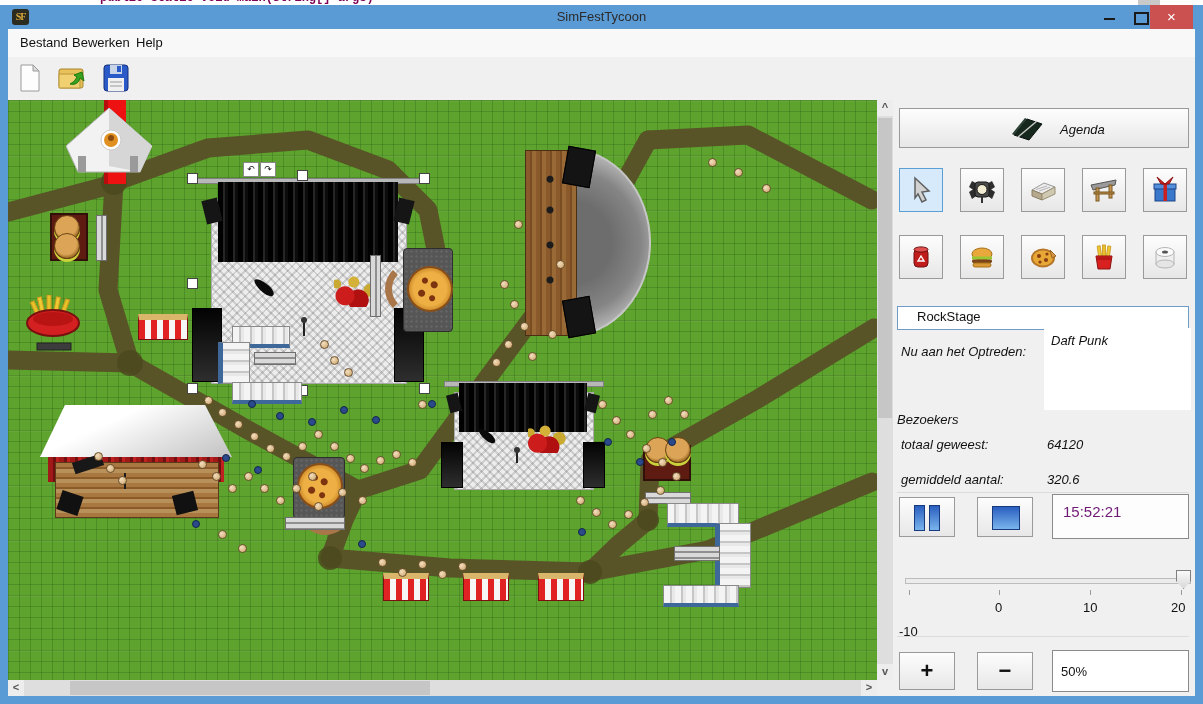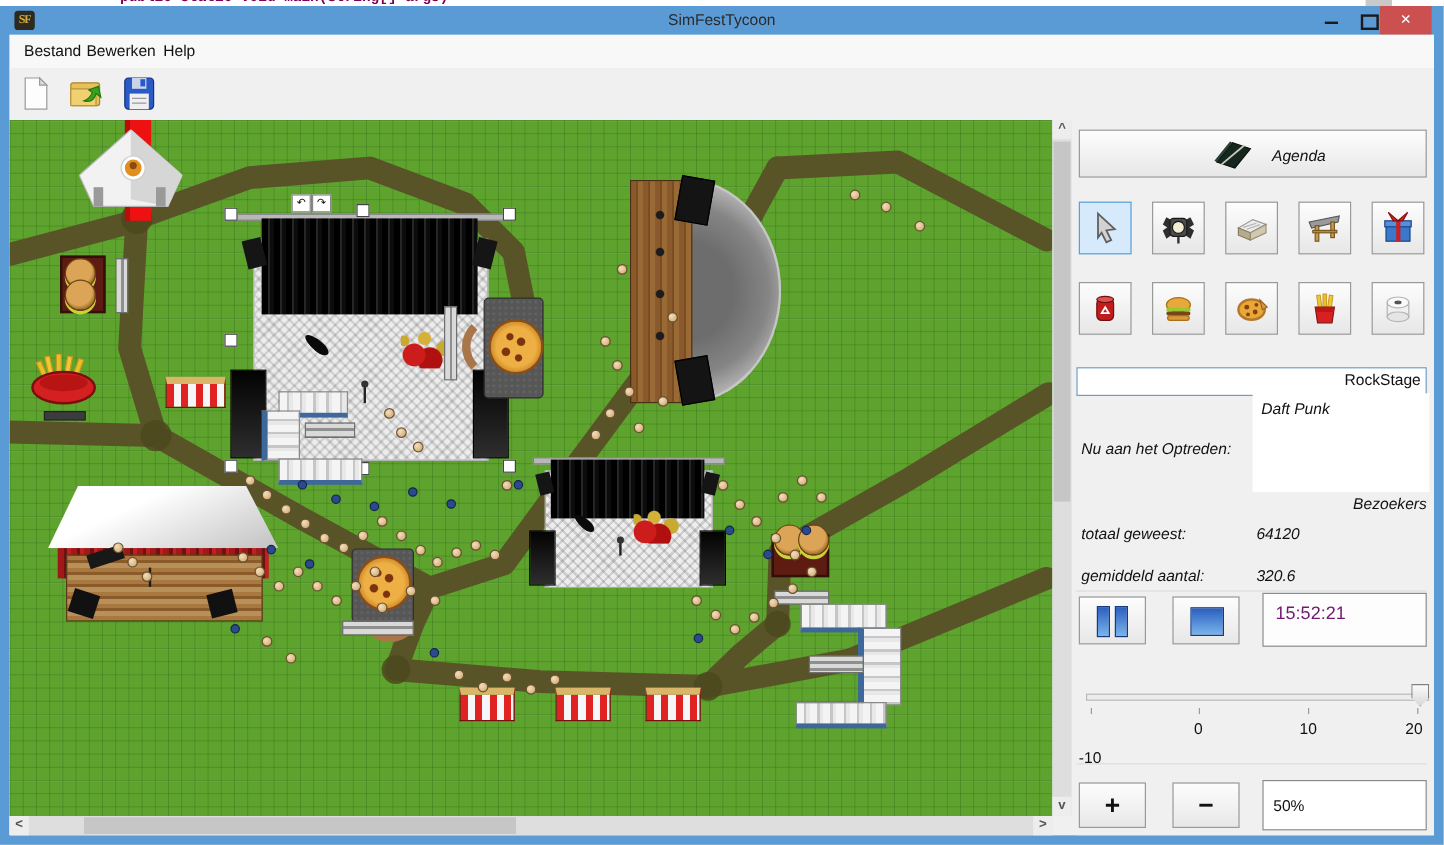--- a/index.html
+++ b/index.html
@@ -521,28 +521,28 @@
         </div>
         <div class="abs btn toolgrid-btn" style="left:246px;top:135px;">
           <svg width="30" height="30">
             <rect x="6" y="10" width="18" height="12" fill="#efefef" stroke="#b5b5b5"></rect>
             <ellipse cx="15" cy="22" rx="9" ry="4" fill="#e5e5e5" stroke="#b5b5b5"></ellipse>
             <ellipse cx="15" cy="10" rx="9" ry="4.5" fill="#fafafa" stroke="#b5b5b5"></ellipse>
             <ellipse cx="15" cy="10" rx="3" ry="1.6" fill="#555"></ellipse>
           </svg>
         </div>
 
-        <div class="abs field" style="left:0;top:206px;width:292px;height:24px;padding:2px 4px;text-align:right;">RockStage</div>
+        <div class="abs field" style="left:0;top:206px;width:292px;height:24px;padding:2px 19px;">RockStage</div>
 
         <div class="abs" id="now-box" style="left:147px;top:228px;width:145px;height:80px;">
           <span class="abs lbl" style="left:6px;top:4px;">Daft Punk</span>
         </div>
-        <span class="abs lbl" style="left:4px;top:266px;">Nu aan het Optreden:</span>
-
-        <span class="abs lbl" style="left:0;top:312px;width:292px;text-align:right;">Bezoekers</span>
+        <span class="abs lbl" style="left:4px;top:244px;">Nu aan het Optreden:</span>
+
+        <span class="abs lbl" style="left:0;top:312px;width:292px;text-align:left;">Bezoekers</span>
         <span class="abs lbl" style="left:4px;top:337px;">totaal geweest:</span>
         <span class="abs lbl" style="left:150px;top:337px;">64120</span>
         <span class="abs lbl" style="left:4px;top:372px;">gemiddeld aantal:</span>
         <span class="abs lbl" style="left:150px;top:372px;">320.6</span>
 
         <div class="abs" style="left:0;top:392px;width:292px;height:1px;background:#dcdcdc;"></div>
 
         <div class="abs btn" style="left:2px;top:397px;width:56px;height:40px;">
           <div class="pauseb" style="left:14px;top:7px;"></div>
           <div class="pauseb" style="left:29px;top:7px;"></div>

